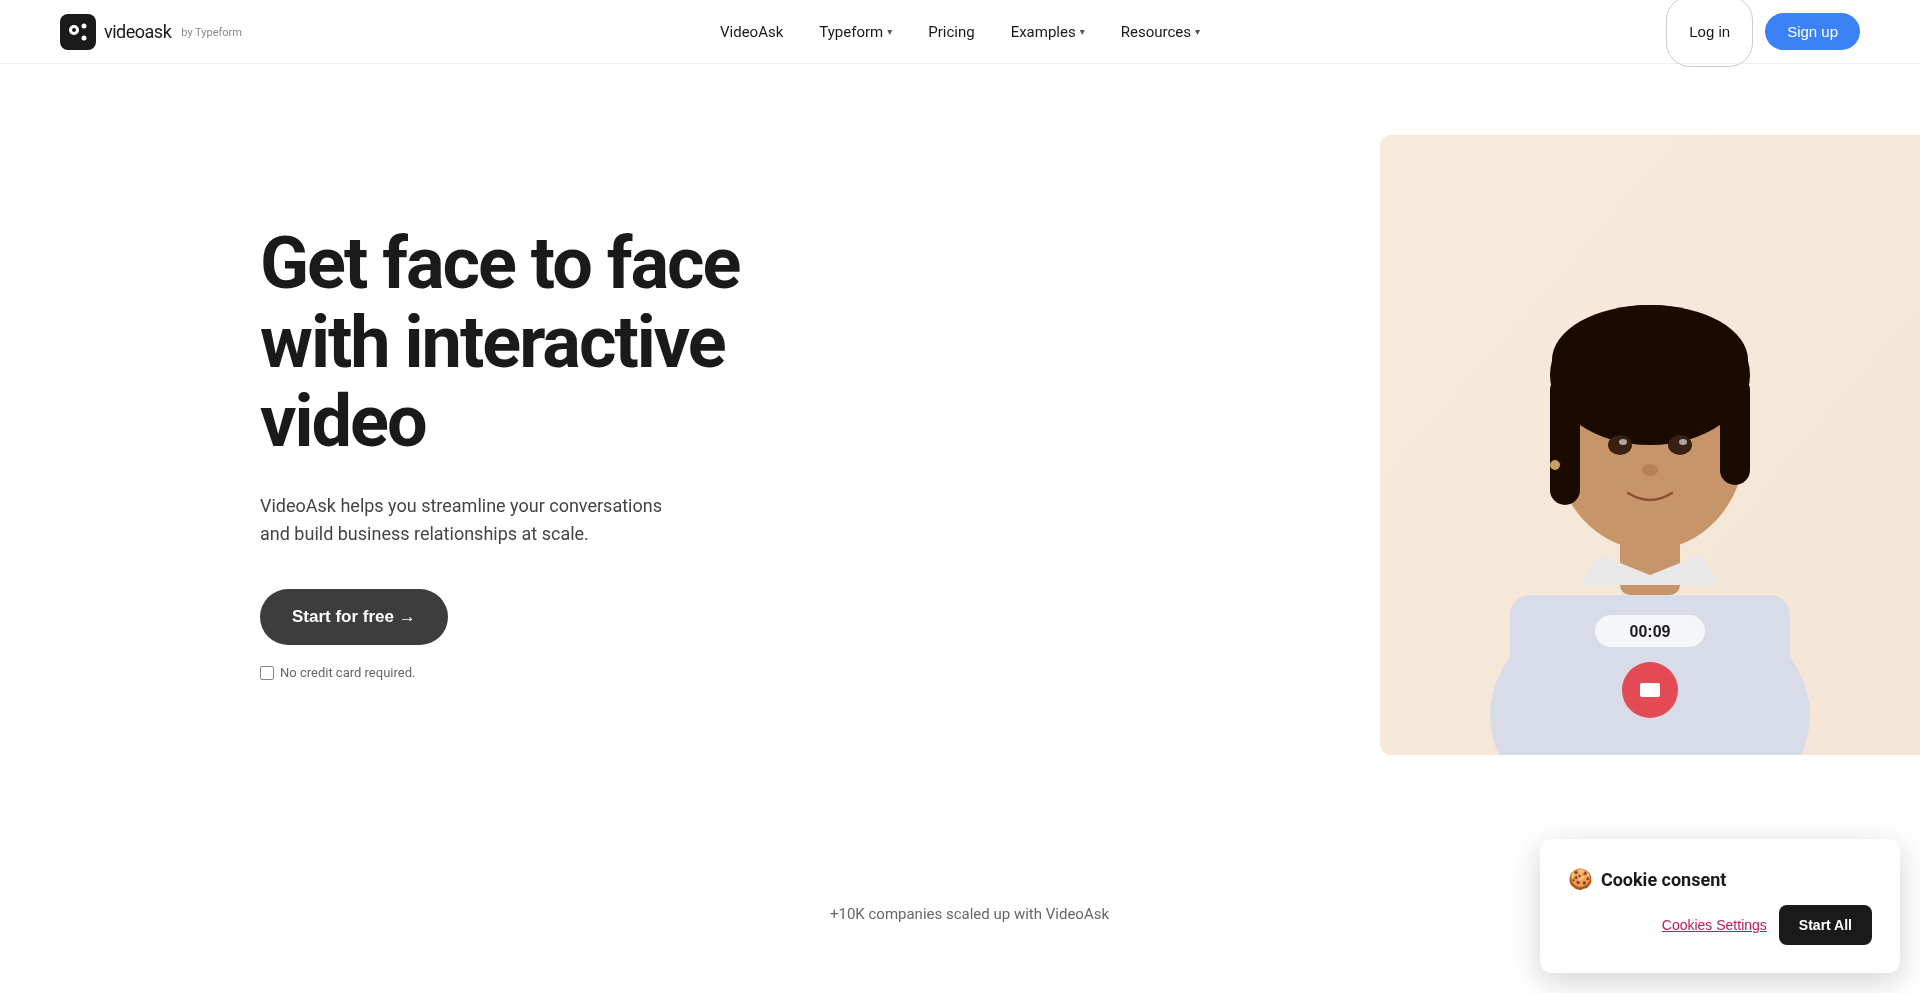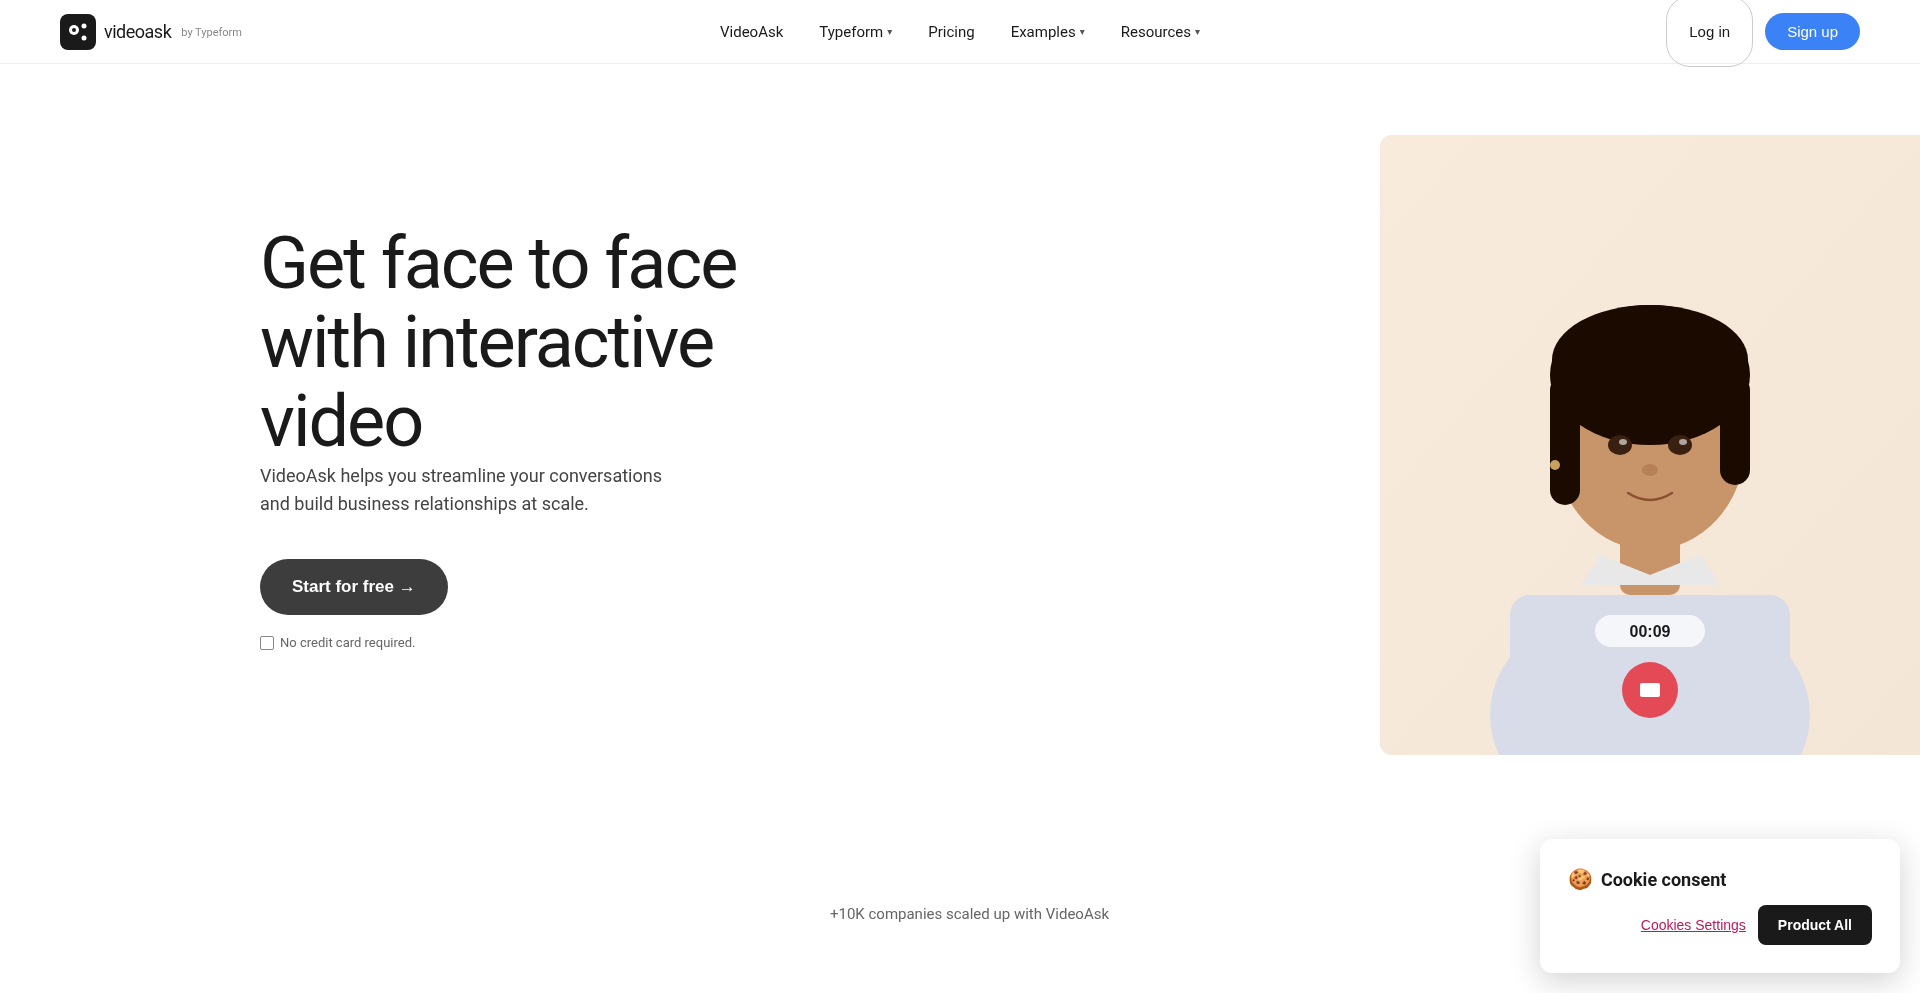--- a/index.html
+++ b/index.html
@@ -126,24 +126,25 @@
       position: relative;
     }
 
     .hero-content {
       max-width: 600px;
       padding-top: 80px;
     }
 
     .hero-title {
       font-size: 72px;
-      font-weight: 400;
+      font-weight: 700;
       color: #1a1a1a;
       line-height: 1.1;
       letter-spacing: -2px;
+      margin-bottom: 30px;
     }
 
     .hero-subtitle {
       font-size: 18px;
       color: #444;
       line-height: 1.6;
       margin-bottom: 40px;
       max-width: 420px;
     }
 
@@ -405,15 +406,15 @@
   </div>
 </section>
 
 <div class="cookie-consent">
   <div class="cookie-title">
     <span class="cookie-icon">🍪</span>
     <span>Cookie consent</span>
   </div>
   <div class="cookie-actions">
     <button class="btn-cookie-settings">Cookies Settings</button>
-    <button class="btn-accept-all">Product All</button>
+    <button class="btn-accept-all">Start All</button>
   </div>
 </div>
 
 </body></html>

